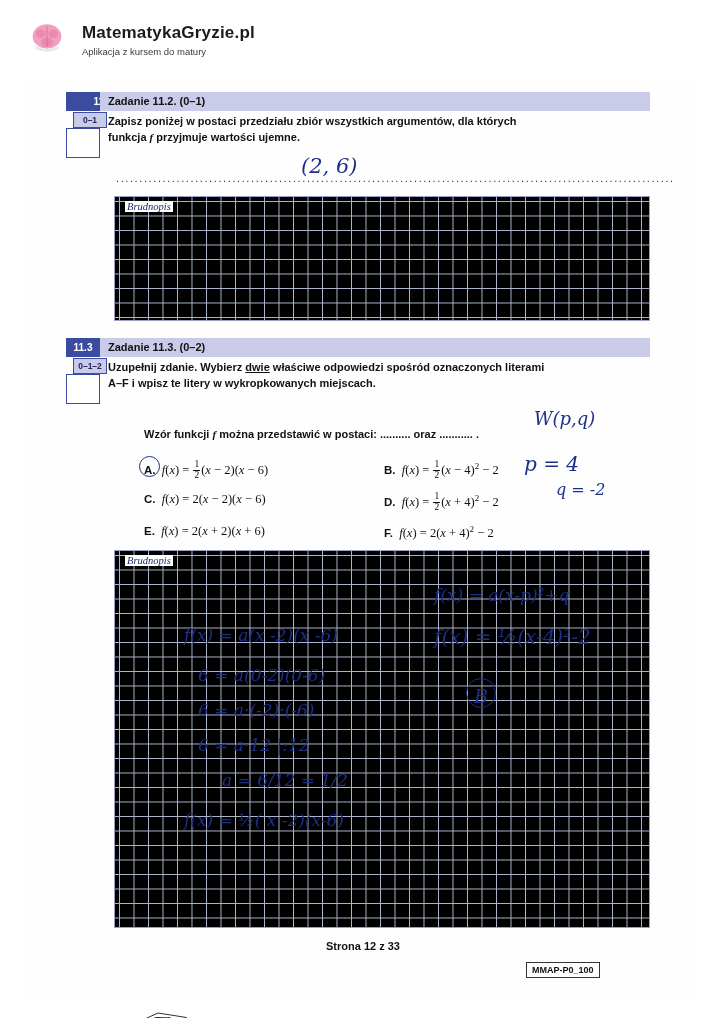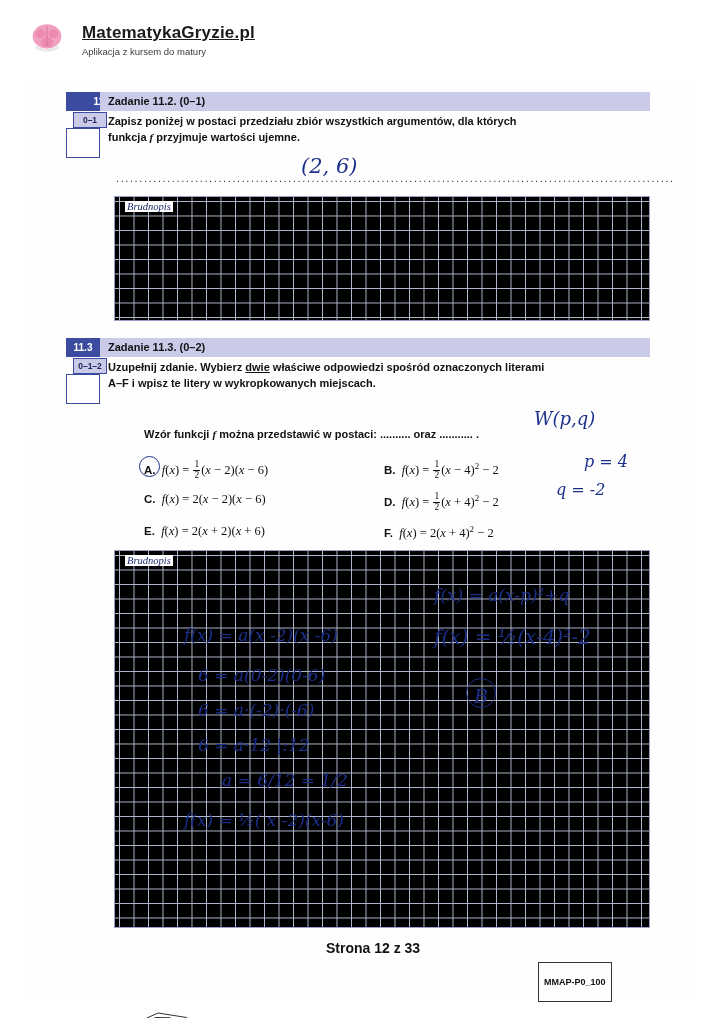--- a/index.html
+++ b/index.html
@@ -6,21 +6,21 @@
   body{
     width:720px;height:1018px;background:#ffffff;
     font-family:"Liberation Sans",sans-serif;
     position:relative;overflow:hidden;
   }
   .page{position:absolute;left:0;top:0;width:720px;height:1018px;background:#fff;}
 
   
   .header{position:absolute;left:0;top:0;width:720px;height:78px;background:#fff;}
   .brain{position:absolute;left:30px;top:22px;width:34px;height:32px;}
-  .brandname{position:absolute;left:82px;top:23px;font-size:17px;font-weight:bold;color:#1b1b1b;letter-spacing:.2px;text-decoration:underline;}
+  .brandname{position:absolute;left:82px;top:23px;font-size:17px;font-weight:bold;color:#1b1b1b;letter-spacing:.2px;}
   .brandsub{position:absolute;left:82px;top:46px;font-size:9.5px;color:#3a3a3a;}
 
   
   .sheet{position:absolute;left:26px;top:80px;width:668px;height:920px;background:#fefefe;}
 
   
   .taskbar{position:absolute;height:19px;background:#c9cbe8;}
   .tasknum{position:absolute;width:34px;height:19px;background:#3b4ba0;color:#fff;
     font-size:10px;font-weight:bold;display:flex;align-items:center;justify-content:center;}
   .pts{position:absolute;width:34px;height:16px;background:#c9cbe8;color:#22245c;
@@ -52,22 +52,22 @@
   .frac .n{display:block;border-bottom:1px solid #111;padding:0 1px;}
   .frac .d{display:block;padding:0 1px;}
   .sup{font-size:9px;vertical-align:super;}
 
   
   .hw{position:absolute;color:#1c2f8a;font-family:"DejaVu Serif",serif;font-style:italic;white-space:nowrap;}
   .circle-a{position:absolute;width:19px;height:19px;border:1.6px solid #1c2f8a;border-radius:50%;}
   .circle-b{position:absolute;width:28px;height:28px;border:1.6px solid #1c2f8a;border-radius:50%;}
 
   
-  .footpage{position:absolute;font-size:14px;font-weight:bold;color:#111;}
-  .footcode{position:absolute;font-size:9px;font-weight:bold;color:#111;border:1px solid #333;padding:14px 5px;margin-left:12px;}
+  .footpage{position:absolute;font-size:11px;font-weight:bold;color:#111;}
+  .footcode{position:absolute;font-size:9px;font-weight:bold;color:#111;border:1px solid #333;padding:2px 5px;}
   .stamp{position:absolute;left:110px;top:930px;width:56px;height:30px;}
 </style>
 </head>
 <body>
 
 <div class="page">
 
   <div class="header">
     <svg class="brain" viewBox="0 0 64 60">
       <ellipse cx="32" cy="27" rx="27" ry="23" fill="#f2a0c0"></ellipse>
@@ -148,21 +148,21 @@
       <b>E.</b>
       <span>&nbsp;<i>f</i>(<i>x</i>) = 2(<i>x</i> + 2)(<i>x</i> + 6)</span>
     </div>
 
     <div class="ans" style="left:358px;top:444px;">
       <b>F.</b>
       <span>&nbsp;<i>f</i>(<i>x</i>) = 2(<i>x</i> + 4)<span class="sup">2</span> − 2</span>
     </div>
 
     <div class="hw" style="left:508px;top:328px;font-size:18px;">W(p,q)</div>
-    <div class="hw" style="left:558px;top:372px;font-size:16px;">p = 4</div>
+    <div class="hw" style="left:498px;top:372px;font-size:20px;">p = 4</div>
     <div class="hw" style="left:530px;top:400px;font-size:16px;">q = -2</div>
 
     <div class="brud" style="left:88px;top:470px;width:536px;height:378px;">
       <div class="grid"></div>
       <div class="lbl">Brudnopis</div>
     </div>
 
     <div class="hw" style="left:158px;top:545px;font-size:17px;">f(x) = a(x -2)(x -6)</div>
     <div class="hw" style="left:172px;top:585px;font-size:17px;">6 = a(0-2)(0-6)</div>
     <div class="hw" style="left:172px;top:620px;font-size:17px;">6 = a·(-2)·(-6)</div>

